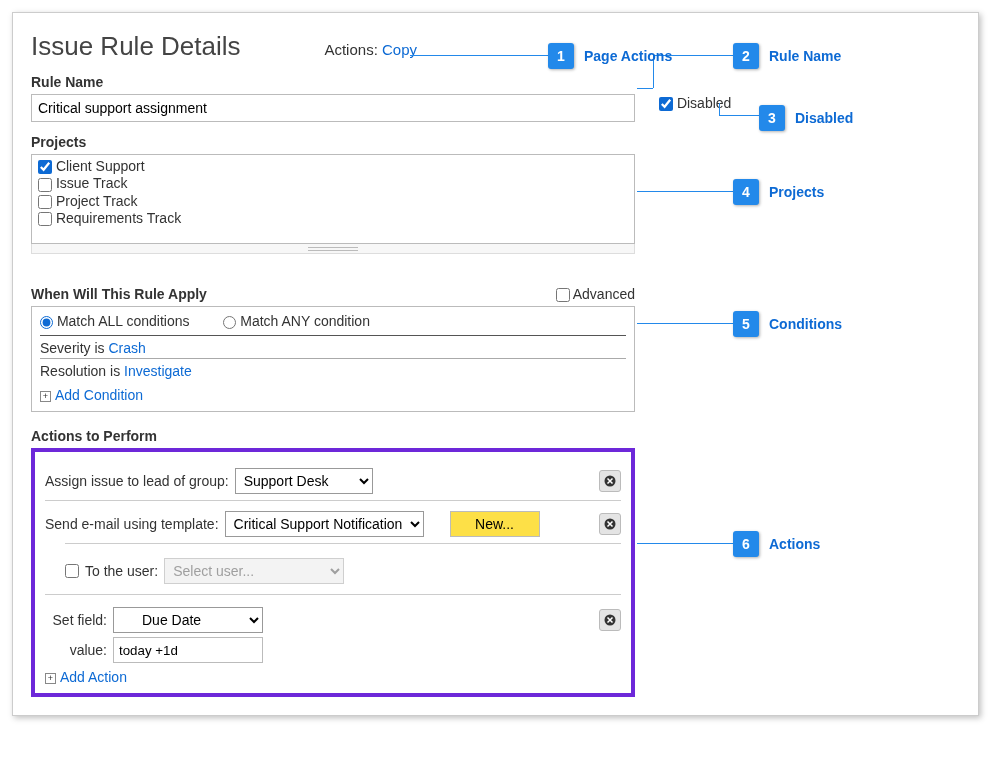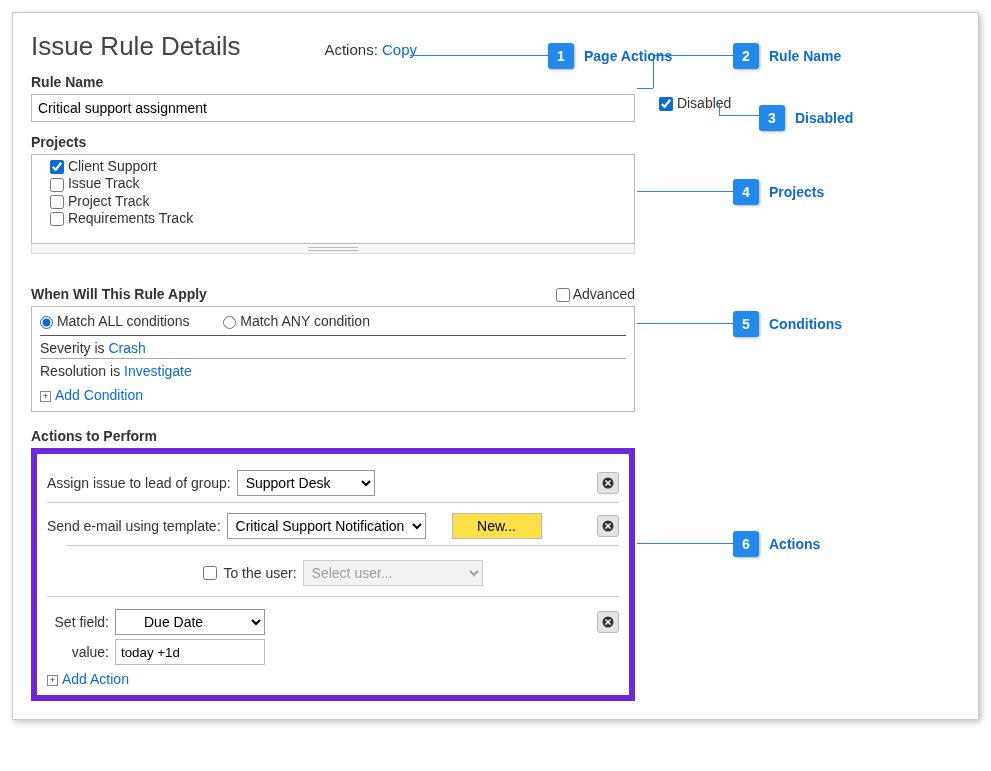--- a/index.html
+++ b/index.html
@@ -6,43 +6,43 @@
   body { font-family: "Segoe UI", Arial, sans-serif; font-size: 14px; color: #333; background: #fff; padding: 12px; }
   .frame { width: 967px; border: 1px solid #ccc; box-shadow: 2px 2px 6px rgba(0,0,0,0.25); padding: 18px; position: relative; }
   .page-title { font-size: 26px; font-weight: 300; color: #444; display: inline-block; }
   .actions-link { display: inline-block; margin-left: 80px; font-size: 15px; color: #333; }
   .actions-link a { color: #0d6ad4; text-decoration: none; }
   .main-col { width: 620px; }
   .section-label { font-weight: bold; margin-top: 12px; margin-bottom: 4px; display: block; }
   .rule-name-input { width: 604px; padding: 5px 6px; border: 1px solid #bbb; font-size: 14px; }
   .disabled-wrap { position: absolute; left: 646px; top: 82px; }
   .chk { width: 14px; height: 14px; vertical-align: middle; accent-color: #0d6ad4; }
-  .projects-box { width: 604px; height: 90px; border: 1px solid #bbb; overflow-y: scroll; padding: 2px 18px; }
+  .projects-box { width: 604px; height: 90px; border: 1px solid #bbb; overflow-y: scroll; padding: 2px 6px; }
   .proj-item { margin: 1px 0; }
   .resize-grip { width: 604px; height: 10px; border: 1px solid #ddd; border-top: none; background: #f7f7f7; display:flex; align-items:center; justify-content:center; }
   .resize-grip span { width: 50px; height: 4px; border-top: 1px solid #bbb; border-bottom: 1px solid #bbb; }
   .apply-header { width: 604px; display: flex; justify-content: space-between; align-items: baseline; margin-top: 16px; }
   .when-box { width: 604px; border: 1px solid #bbb; padding: 6px 8px 8px 8px; }
   .match-row { margin-bottom: 6px; }
   .match-row label { margin-right: 30px; }
   .match-row input[type=radio] { accent-color: #0d6ad4; vertical-align: middle; }
   .cond-rule { border-top: 1px solid #555; padding: 4px 0 2px 0; }
   .cond-rule + .cond-rule { border-top: 1px solid #aaa; }
   .link { color: #0d6ad4; text-decoration: none; }
   .add-line { margin-top: 6px; }
   .plus-box { display:inline-block; width:11px; height:11px; border:1px solid #888; font-size:9px; line-height:9px; text-align:center; vertical-align:middle; margin-right:4px; color:#333; }
-  .actions-box { width: 604px; border: 6px solid #6d28d9; padding: 10px 10px 8px 10px; margin-top: 4px; }
+  .actions-box { width: 604px; border: 4px solid #6d28d9; padding: 10px 10px 8px 10px; margin-top: 4px; }
   .action-row { margin: 6px 0; display: flex; align-items: center; gap: 6px; }
   select, .btn-new { padding: 2px 4px; font-size: 14px; border: 1px solid #999; background: #fff; height: 26px; }
   .btn-new { background: #fde047; border: 1px solid #bbb; width: 90px; text-align:center; margin-left: 20px; }
   .del-btn { width: 22px; height: 22px; background: #e4e4e4; border: 1px solid #bbb; border-radius: 3px; display:flex; align-items:center; justify-content:center; cursor:pointer; }
   .del-btn svg { width:12px; height:12px; }
   .del-pos { margin-left:auto; }
   .sub-actions { margin-left: 20px; border-top: 1px solid #ccc; padding-top:8px; }
-  .sub-row { margin: 6px 0; display:flex; align-items:center; gap:6px;justify-content:center; }
+  .sub-row { margin: 6px 0; display:flex; align-items:center; gap:6px; }
   .muted-select { background:#eee; color:#777; border:1px solid #bbb; height:26px; padding:2px 4px; min-width:180px;}
   .email-input { width: 280px; padding: 4px 6px; border: 1px solid #bbb; }
   .val-input { width: 150px; padding: 3px 5px; border: 1px solid #bbb; height: 26px; }
   .set-row { border-top:1px solid #ccc; margin-top:10px; padding-top:8px; }
   .set-row .row { display:flex; align-items:center; gap:6px; margin:4px 0; }
   .set-row .lbl { width:62px; text-align:right; }
   .callouts { position: absolute; left: 710px; top: 22px; }
   .callout { position: absolute; display:flex; align-items:center; }
   .callout-num { width: 26px; height: 26px; background: #2389ea; color: #fff; display:flex; align-items:center; justify-content:center; font-weight:bold; border-radius:3px; margin-right:10px; box-shadow:1px 1px 3px rgba(0,0,0,0.3); }
   .callout-text { color: #0d6ad4; font-weight:bold; white-space:nowrap; }

